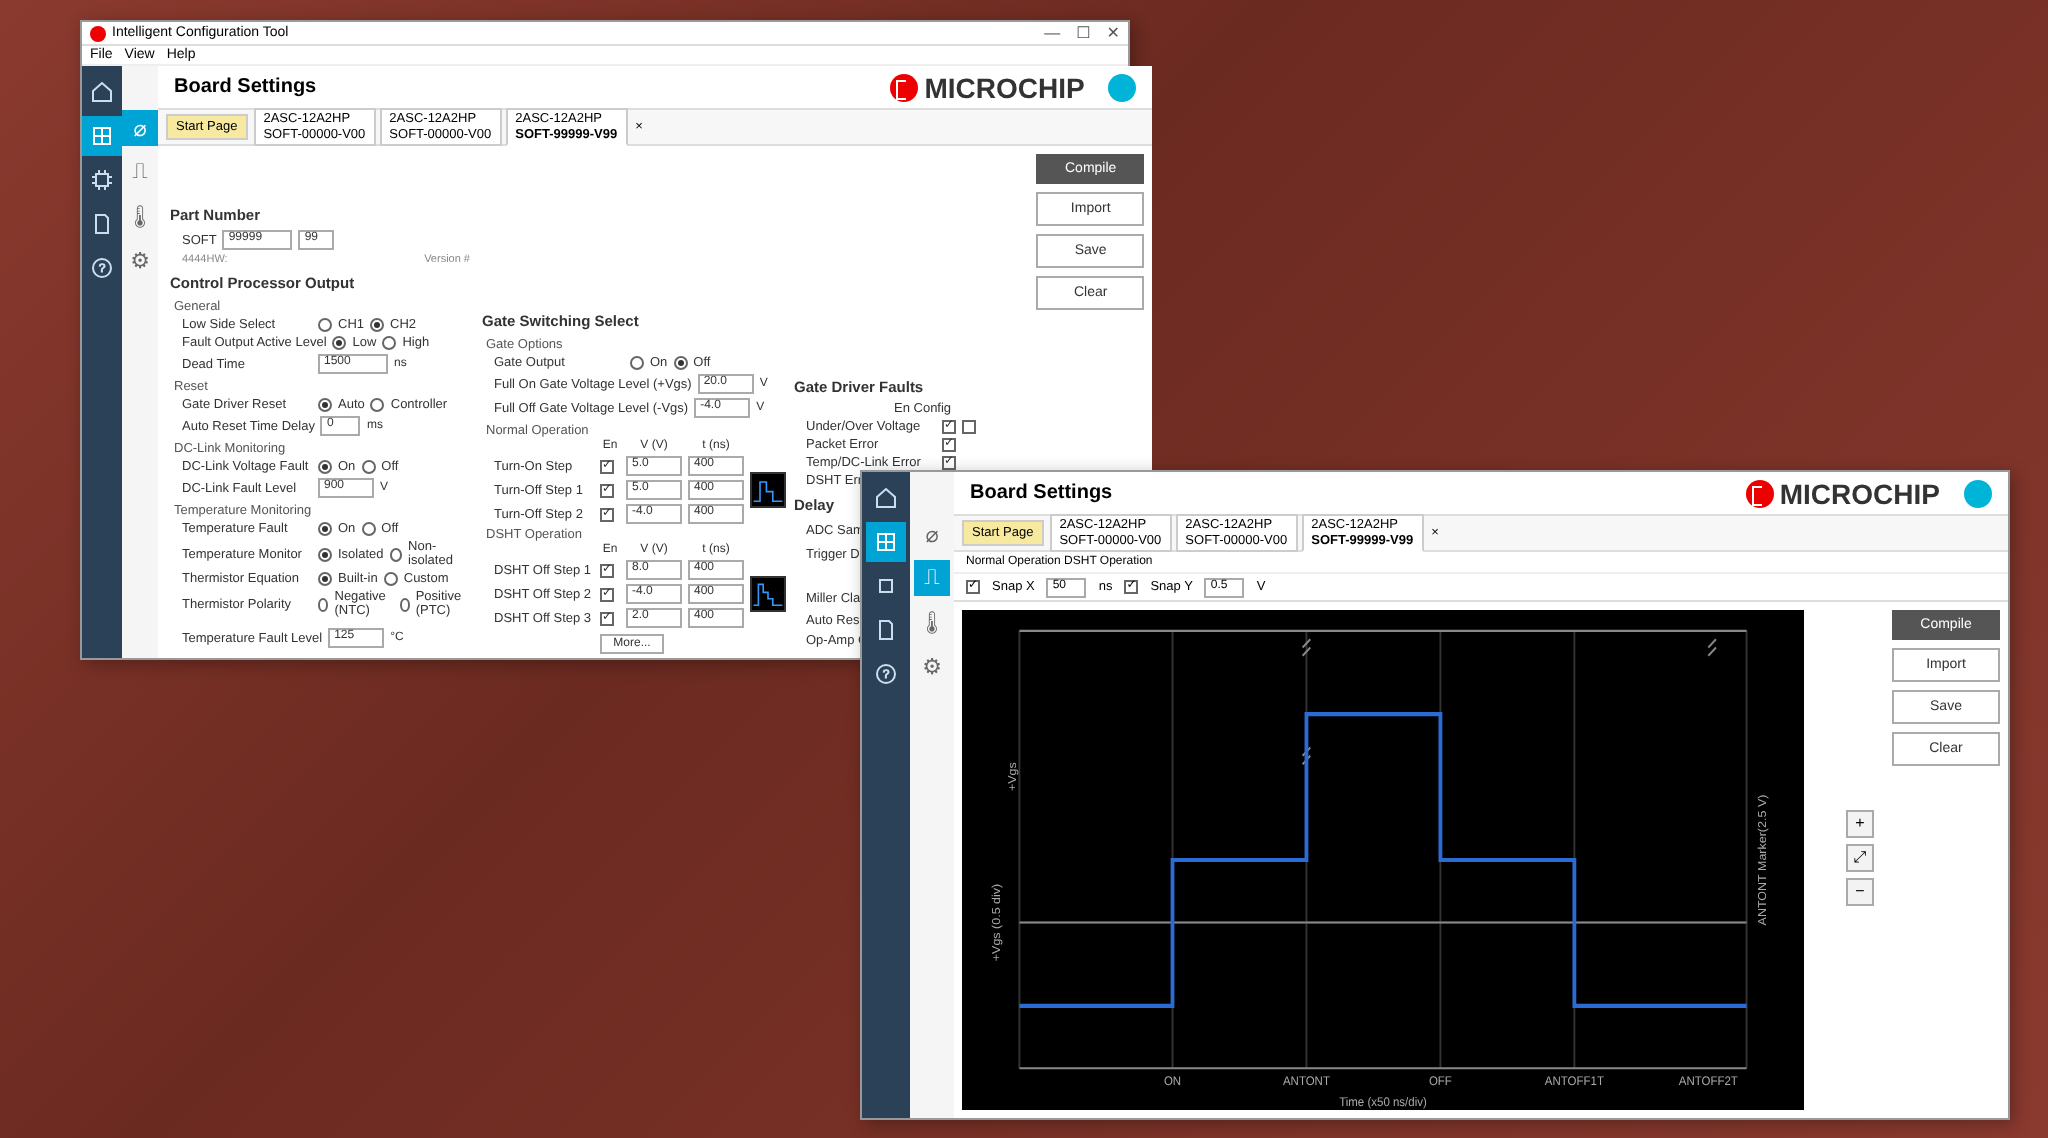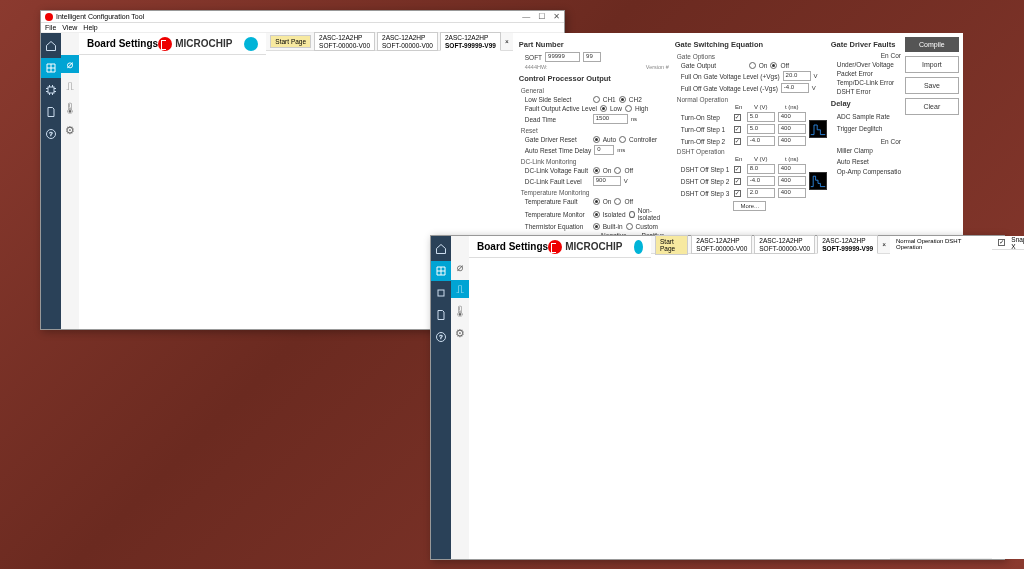--- a/index.html
+++ b/index.html
@@ -21,38 +21,38 @@
   .menubar { height: 10px; font-size: 7px; padding: 0 4px; display: flex; gap: 6px; border-bottom:1px solid #eee; align-items:center;}
   .app-body { display: flex; height: calc(100% - 22px); }
   .win2 .app-body { height: 100%; }
   .sidebar { width: 24px; background: #2a4158; display: flex; flex-direction: column; align-items:center; padding-top:2px;}
   .side-item { width: 20px; height: 20px; margin: 1px 0; display:flex; align-items:center; justify-content:center; color:#cde; font-size:11px; cursor:pointer;}
   .side-item.active { background:#00a4d4; color:#fff;}
   .side-item svg { width:12px; height:12px; fill:currentColor; stroke:currentColor;}
   .subside { width: 22px; background:#f5f5f5; display:flex; flex-direction:column; align-items:center; padding-top:20px;}
   .subside-item { width:18px; height:18px; margin:2px 0; display:flex; align-items:center; justify-content:center; color:#666; font-size:11px; cursor:pointer;}
   .subside-item.active { background:#00a4d4; color:#fff;}
-  .main { flex:1; display:flex; background:#fff;}
+  .main { flex:1; display:flex; flex-direction:column; background:#fff;}
   .header { height: 22px; display:flex; align-items:center; padding: 0 8px; border-bottom:1px solid #ddd;}
   .header-title { font-weight:bold; font-size:10px; flex:0 0 auto; margin-right:auto;}
-  .logo { display:flex; align-items:center; gap:3px; font-weight:bold; font-size:10px; color:#333;}
+  .logo { display:flex; align-items:center; gap:3px; font-weight:bold; font-size:14px; color:#333;}
   .logo-circle { width:14px; height:14px; background:#e00; border-radius:50%; position:relative;}
   .logo-circle::after{content:"";position:absolute;left:3px;top:3px;width:4px;height:8px;border:1px solid #fff;border-right:none;}
   .status-dot { width:14px; height:14px; background:#00b4d8; border-radius:50%; margin-left:12px;}
   .tabsrow { height:18px; display:flex; align-items:center; padding:0 4px; border-bottom:1px solid #ddd; background:#f7f7f7; font-size:6.5px;}
   .startpage { background:#f7e9a0; padding:2px 4px; margin-right:3px; border:1px solid #ccc;}
   .tab { background:#fff; border:1px solid #ccc; padding:1px 4px; margin-right:2px; line-height:1.1;}
   .tab div { white-space:nowrap;}
   .tab.active { background:#fff; border-bottom-color:#fff;}
   .right-actions { width:62px; padding:4px; display:flex; flex-direction:column; gap:4px;}
   .btn { background:#555; color:#fff; text-align:center; padding:4px 2px; font-size:7px; cursor:pointer;}
   .btn.light { background:#fff; color:#333; border:1px solid #aaa;}
   .content-row { flex:1; display:flex; overflow:hidden;}
   .content { flex:1; padding:4px 6px; overflow:hidden; font-size:6.5px; color:#333; display:flex; gap:6px;}
-  .col { display:flex; flex-direction:column; }
+  .col { display:flex; flex-direction:column;justify-content:flex-end; }
   .col1 { flex: 0 0 150px;}
   .col2 { flex: 0 0 150px;}
   .col3 { flex: 1;}
   .sect-title { font-weight:bold; font-size:7.5px; margin:3px 0 2px 0;}
   .subsect { font-size:6.5px; color:#555; margin:2px 0 1px 2px;}
   .row { display:flex; align-items:center; gap:3px; margin:1px 0 1px 6px;}
   .lbl { flex:0 0 auto; min-width:65px;}
   .inp { border:1px solid #aaa; background:#fff; padding:0 2px; height:10px; font-size:6px; width:28px;}
   .inp.w20{width:20px;} .inp.w35{width:35px;} .inp.w18{width:18px;}
   .radio, .chk { width:7px; height:7px; border:1px solid #666;}
@@ -248,21 +248,21 @@
                 <span>Positive (PTC)</span>
               </div>
             <div class="row" style="margin-top:4px">
                 <span class="lbl">Temperature Fault Level</span>
                 <span class="inp w28">125</span>
                 <span class="unit">°C</span>
               </div>
           </div>
 
           <div class="col col2">
-            <div class="sect-title">Gate Switching Equation</div>
+            <div class="sect-title">Gate Switching Select</div>
             <div class="subsect">Gate Options</div>
             <div class="row">
                 <span class="lbl">Gate Output</span>
                 <span class="radio"></span>
                 <span>On</span>
                 <span class="radio on"></span>
                 <span>Off</span>
               </div>
             <div class="row">
                 <span class="lbl" style="min-width:95px">Full On Gate Voltage Level (+Vgs)</span>

